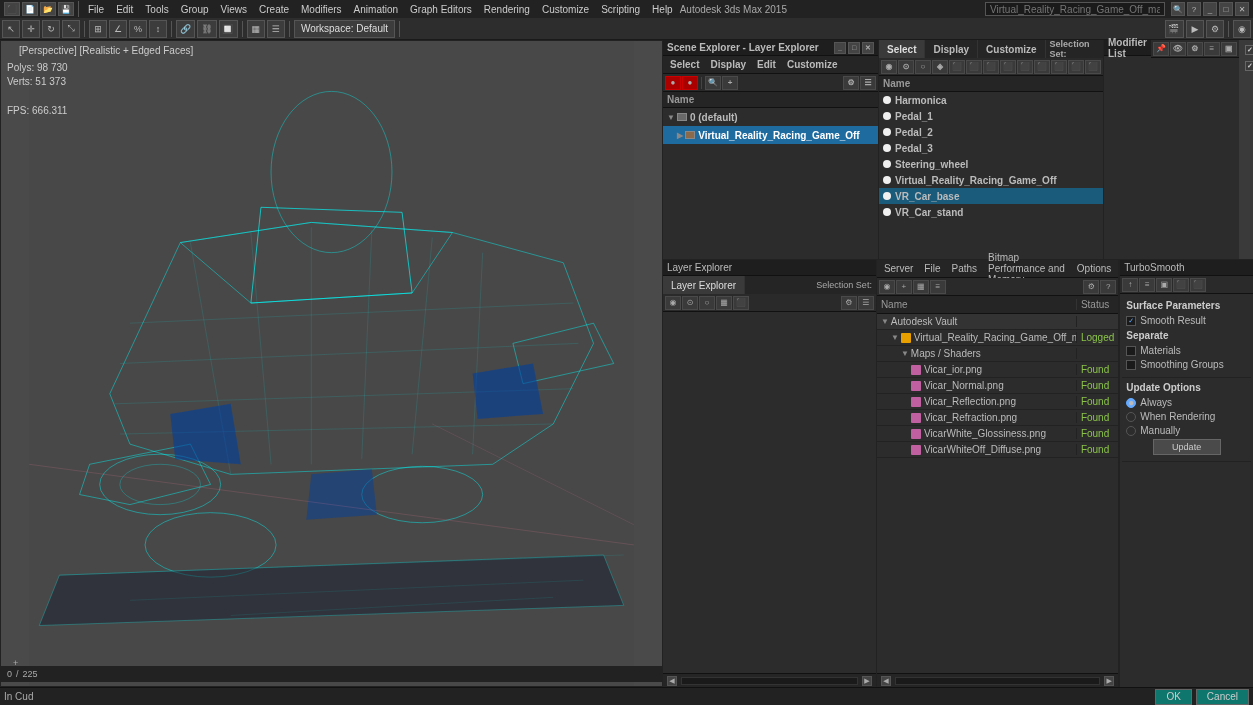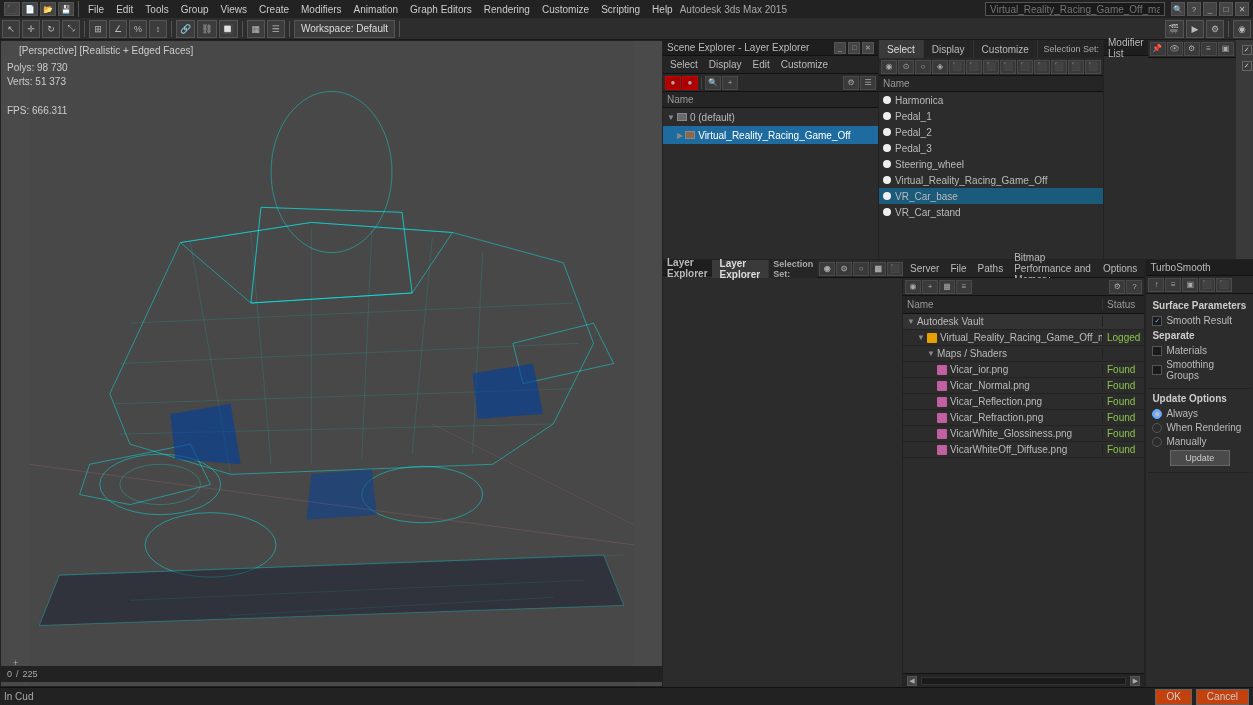--- a/index.html
+++ b/index.html
@@ -160,20 +160,21 @@
       display: flex;
       flex-direction: column;
       background: #333;
     }
 
     
     #top-panels {
       display: flex;
       height: 220px;
       border-bottom: 1px solid #222;
+      font-weight: bold;
     }
 
     
     #scene-explorer {
       width: 240px;
       background: #2c2c2c;
       border-right: 1px solid #222;
       display: flex;
       flex-direction: column;
     }
@@ -321,22 +322,21 @@
       display: flex;
       flex: 1;
     }
 
     
     #layer-explorer {
       width: 240px;
       background: #2c2c2c;
       border-right: 1px solid #222;
       display: flex;
-      flex-direction: row;
-      font-weight: bold;
+      flex-direction: column;
     }
 
     
     #asset-tracking {
       flex: 1;
       background: #2c2c2c;
       display: flex;
       flex-direction: column;
       border-right: 1px solid #222;
     }
@@ -449,21 +449,21 @@
       width: 10px; height: 10px;
       border-radius: 50%;
       border: 1px solid #555;
       margin-right: 4px;
       display: inline-flex;
       align-items: center;
       justify-content: center;
     }
     .ts-radio.checked { background: #6af; border-color: #6af; }
     .ts-btn {
-      width: 60px;
+      width: 68px;
       height: 16px;
       background: #4a4a4a;
       border: 1px solid #666;
       color: #ccc;
       font-size: 9px;
       display: flex; align-items: center; justify-content: center;
       cursor: pointer;
       margin: 2px auto;
     }
 
@@ -483,21 +483,21 @@
     
     #dialog-buttons {
       margin-left: auto;
       display: flex;
       gap: 4px;
       align-items: center;
     }
     .dialog-btn {
       height: 16px;
       padding: 0 10px;
-      background: #c2410c;
+      background: #0f766e;
       border: 1px solid #666;
       color: #ccc;
       font-size: 10px;
       cursor: pointer;
       display: flex; align-items: center;
     }
 
     .panel-tabs {
       display: flex;
       height: 18px;

